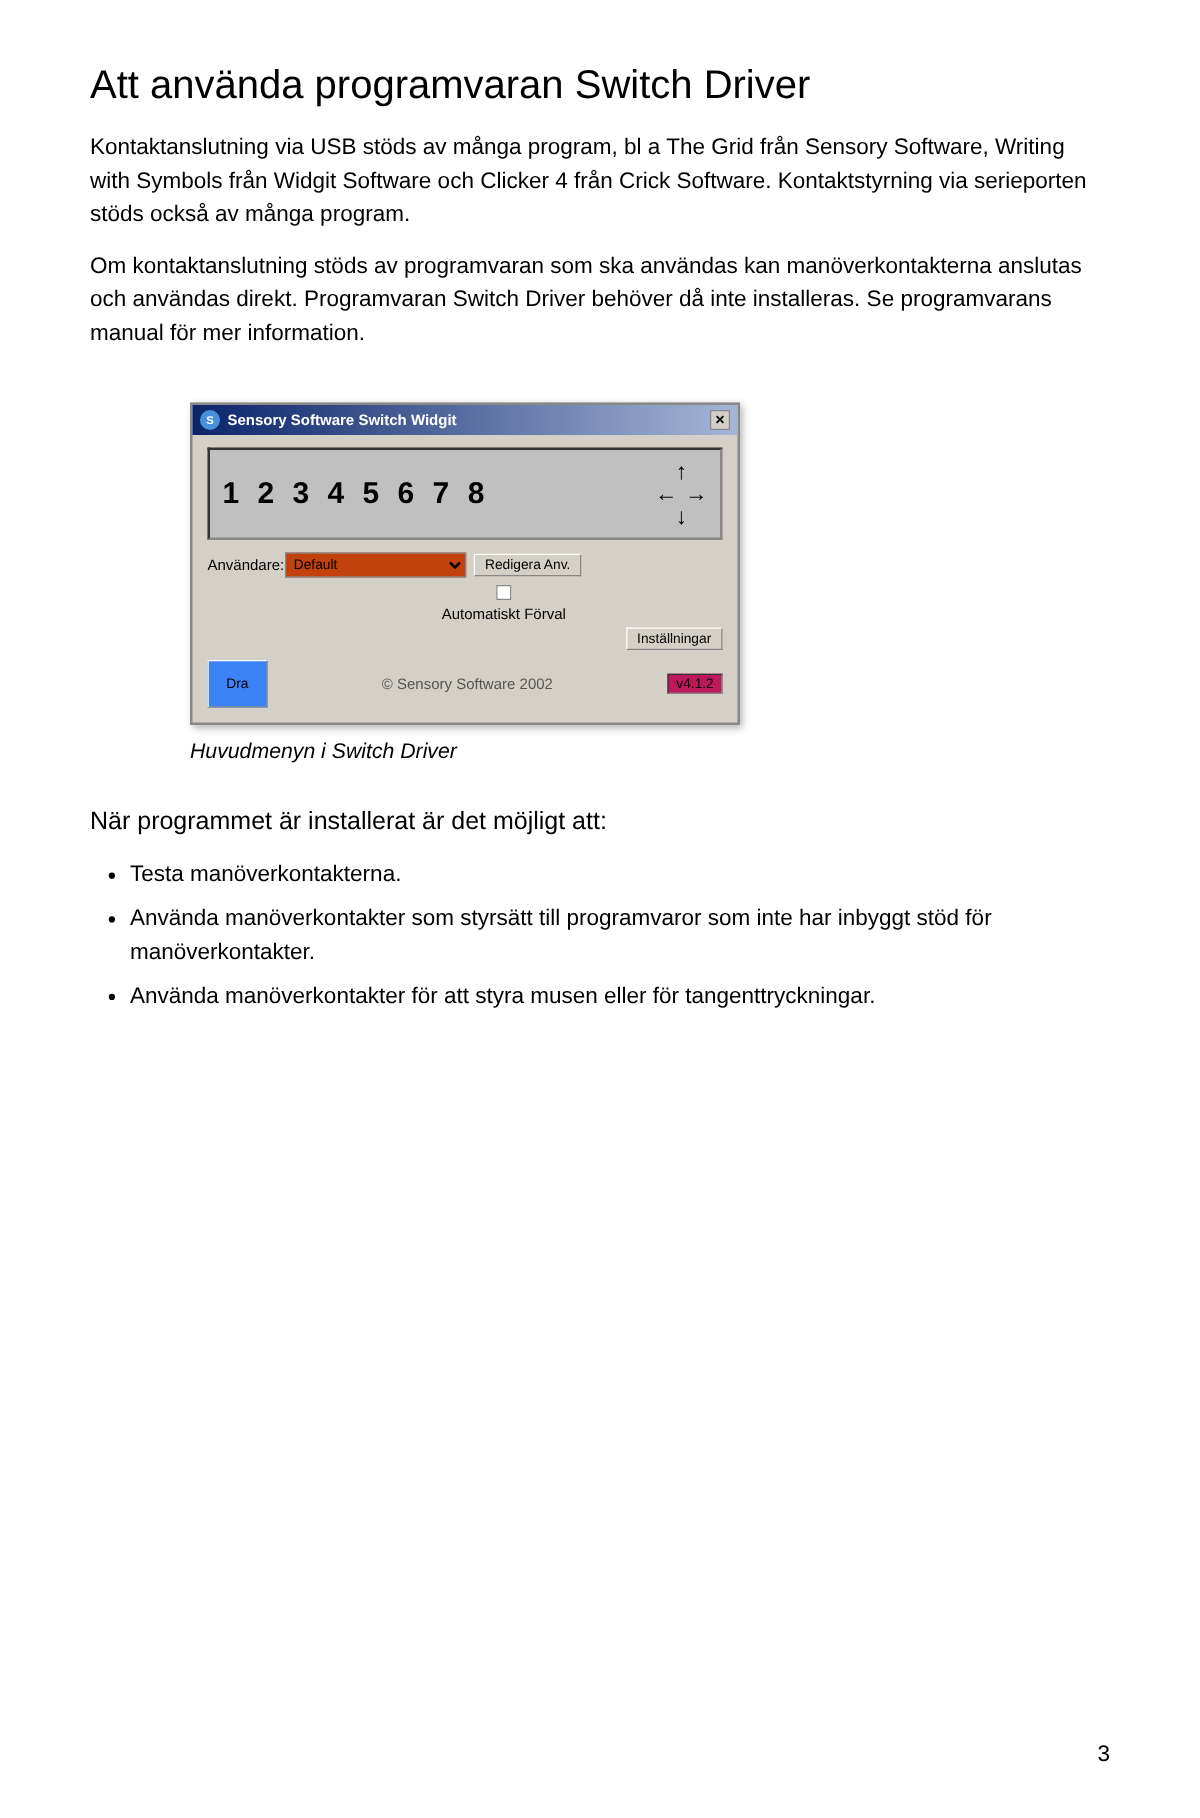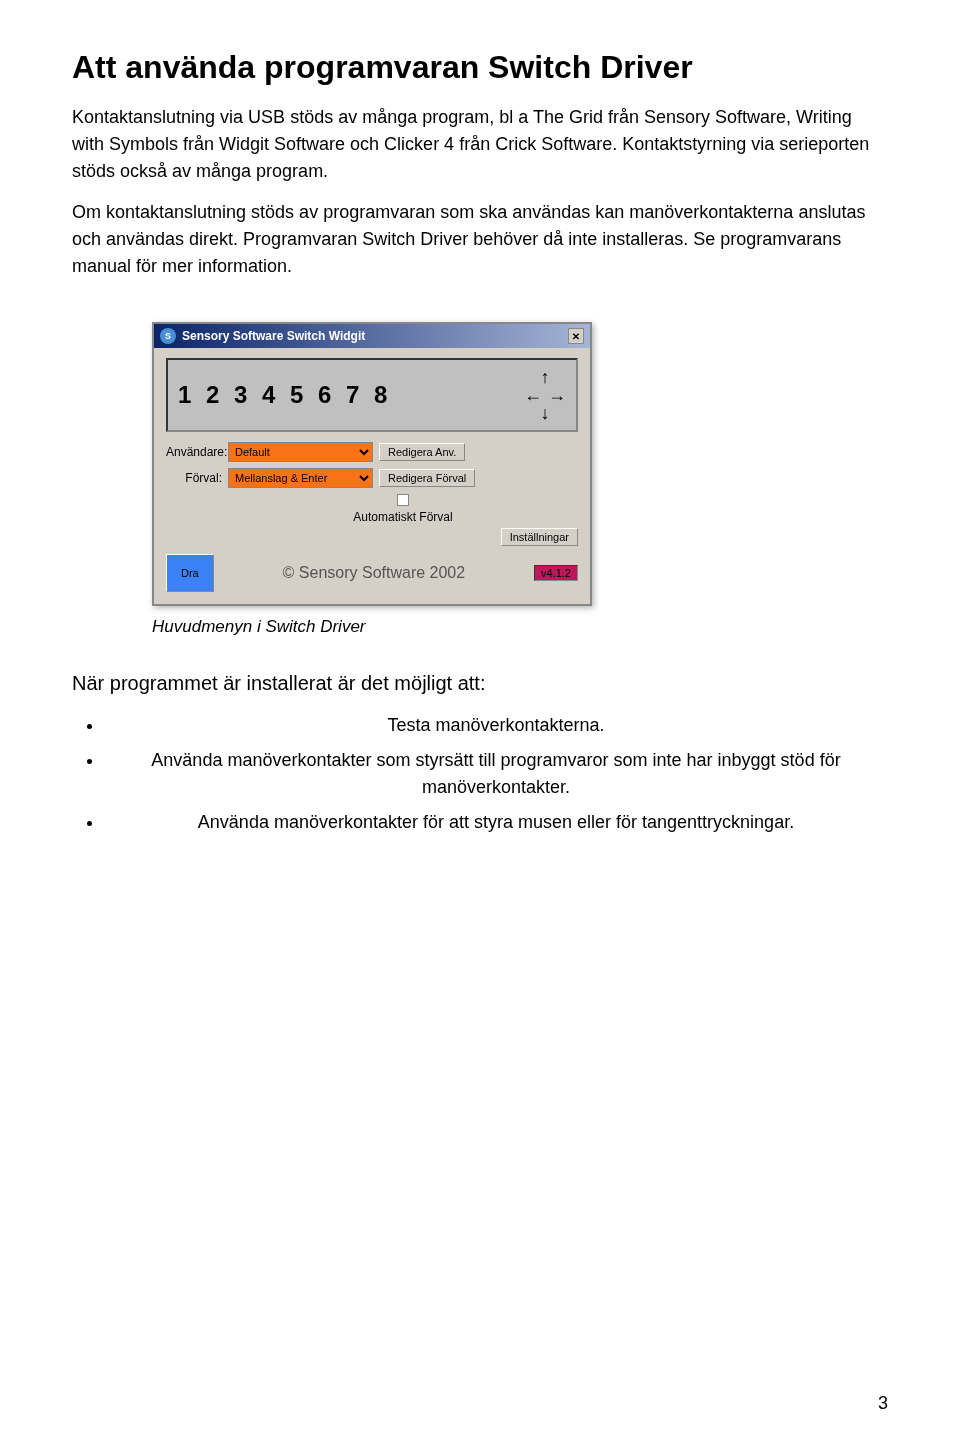--- a/index.html
+++ b/index.html
@@ -8,21 +8,21 @@
       font-size: 18px;
       color: #000;
       background: #fff;
       width: 960px;
       min-height: 1454px;
       padding: 48px 72px 48px 72px;
       position: relative;
     }
     h1 {
       font-size: 32px;
-      font-weight: bold;
+      font-weight: normal;
       margin-bottom: 18px;
       line-height: 1.2;
     }
     p {
       margin-bottom: 14px;
       line-height: 1.5;
     }
     .screenshot-container {
       margin: 28px 0 8px 80px;
       display: inline-block;
@@ -110,21 +110,21 @@
     .form-label {
       width: 56px;
       text-align: right;
       font-size: 12px;
       flex-shrink: 0;
     }
     .form-select {
       width: 145px;
       height: 20px;
       font-size: 11px;
-      background: #f97316;
+      background: #c2410c;
       border: 1px solid #888;
       padding: 1px 2px;
     }
     .form-btn {
       background: #d4d0c8;
       border: 1px solid #888;
       border-top-color: #fff;
       border-left-color: #fff;
       padding: 2px 8px;
       font-size: 11px;
@@ -155,33 +155,32 @@
     .dra-btn {
       background: #3b82f6;
       border: 1px solid #888;
       border-top-color: #fff;
       border-left-color: #fff;
       padding: 12px 14px;
       font-size: 11px;
       cursor: pointer;
     }
     .copyright-text {
-      font-size: 16px;
+      font-size: 12px;
       color: #555;
     }
     .version-badge {
       background: #be185d;
       border: 1px inset #888;
       padding: 1px 6px;
       font-size: 11px;
     }
     .bullet-list {
       margin-left: 32px;
       margin-bottom: 14px;
-      text-align: center;
     }
     .bullet-list li {
       margin-bottom: 8px;
       line-height: 1.5;
       list-style-type: disc;
     }
     .section-heading {
       font-size: 20px;
       font-weight: normal;
       margin-bottom: 14px;
@@ -234,27 +233,20 @@
       </div>
 
       <div class="form-row">
         <span class="form-label">Användare:</span>
         <select class="form-select">
           <option>Default</option>
         </select>
         <button class="form-btn">Redigera Anv.</button>
       </div>
 
-      <div class="form-row">
-        <span class="form-label">Förval:</span>
-        <select class="form-select">
-          <option>Mellanslag &amp; Enter</option>
-        </select>
-        <button class="form-btn">Redigera Förval</button>
-      </div>
 
       <div class="checkbox-row">
         <div class="checkbox-box"></div>
         <span>Automatiskt Förval</span>
         <div style="margin-left:auto;padding-left:33px;">
           <button class="form-btn">Inställningar</button>
         </div>
       </div>
 
       <div class="bottom-row">

